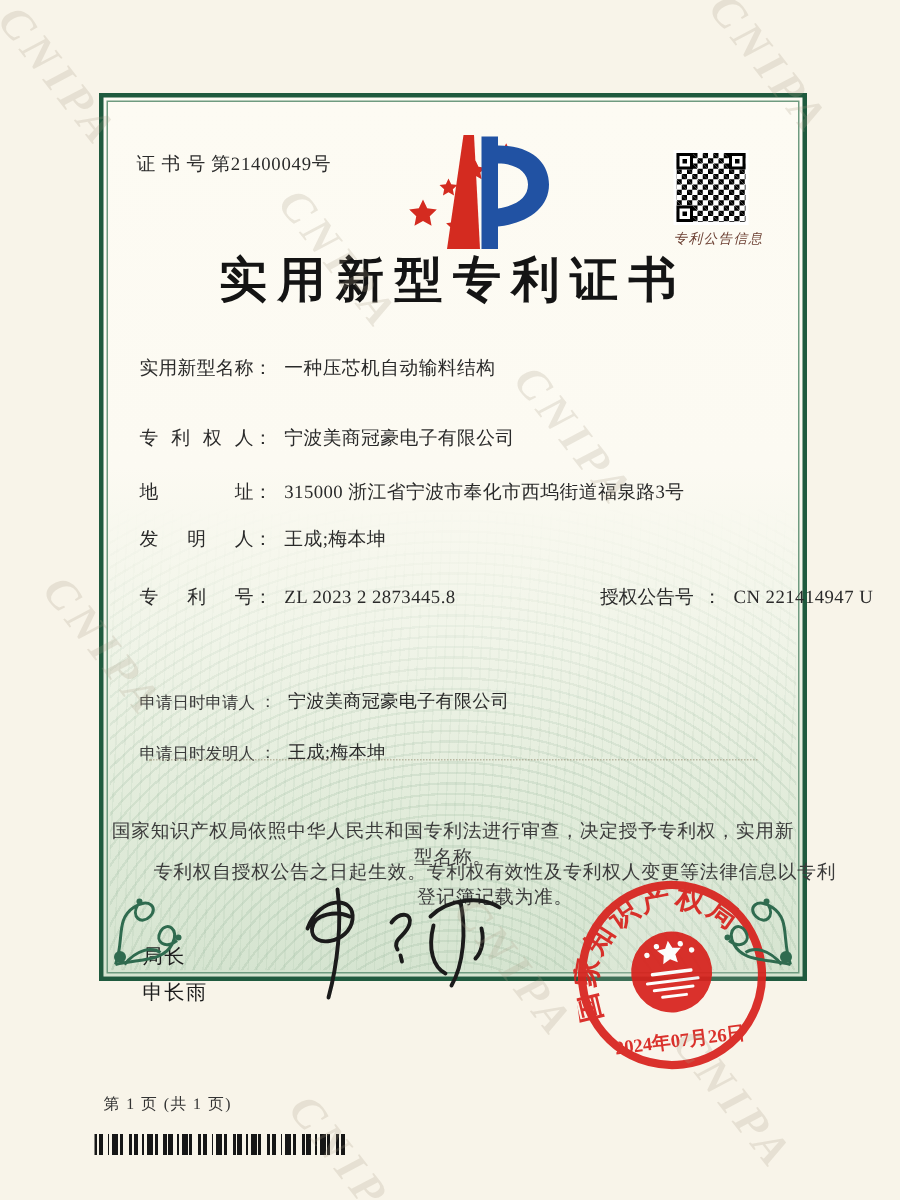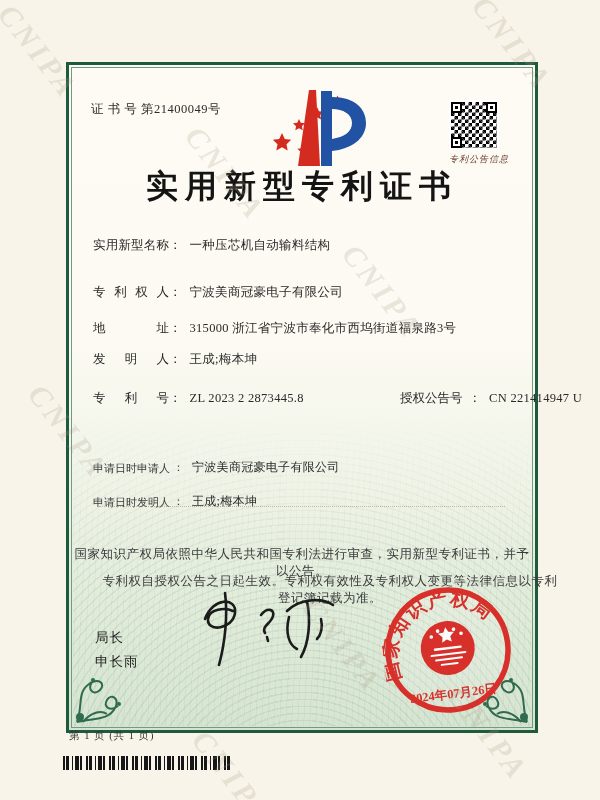--- a/index.html
+++ b/index.html
@@ -12,21 +12,21 @@
   
   .wm-layer{position:absolute;inset:0;z-index:6;pointer-events:none;}
   .wm{
     position:absolute;font-family:"Liberation Serif",serif;
     font-size:30px;font-weight:bold;font-style:italic;letter-spacing:4px;
     color:rgba(168,156,130,0.22);transform:rotate(52deg);transform-origin:left top;
     white-space:nowrap;
   }
   
   .frame{
-    position:absolute;left:66px;top:62px;width:472px;height:671px;z-index:1;
+    position:absolute;left:66px;top:62px;width:472px;height:592px;z-index:1;
     border:3px solid #1f5a3e;box-sizing:border-box;
     background:linear-gradient(180deg,#fdfbf3 0%,#fcfaf2 42%,#f0f4e8 62%,#e2ecdb 80%,#d5e4d0 100%);
   }
   .frame-inner{
     position:absolute;inset:2px;border:1px solid #6f9b80;pointer-events:none;
   }
   .guilloche{
     position:absolute;left:4px;right:4px;bottom:4px;height:310px;pointer-events:none;
     background:
       repeating-radial-gradient(circle at 50% 130%, rgba(70,125,88,0.10) 0 1.5px, transparent 1.5px 7px),
@@ -178,21 +178,21 @@
   </div>
   <div class="row small" style="top:428px">
     <span class="lbl">申请日时发明人</span><span class="colon">：</span><span class="val">王成;梅本坤</span>
   </div>
   <div class="row small" style="top:394px">
     <span class="lbl">申请日时申请人</span><span class="colon">：</span><span class="val">宁波美商冠豪电子有限公司</span>
   </div>
 
   <div class="divider"></div>
 
-  <div class="body-line l1">国家知识产权局依照中华人民共和国专利法进行审查，实用新型专利证书，并予以公告。</div>
+  <div class="body-line l1">国家知识产权局依照中华人民共和国专利法进行审查，决定授予专利权，实用新型名称。</div>
   <div class="body-line l2">专利权自授权公告之日起生效。专利权有效性及专利权人变更等法律信息以专利登记簿记载为准。</div>
 
   <div class="officer t">局长</div>
   <div class="officer n">申长雨</div>
 
   <svg class="signature" viewBox="0 0 150 95">
     <g fill="none" stroke="#1b1b1b" stroke-width="2.6" stroke-linecap="round">
       <path d="M10 34 C18 12 42 12 40 28 C38 44 12 48 13 34 C14 24 30 22 38 26"></path>
       <path d="M30 8 C33 30 30 58 24 80"></path>
       <path d="M66 30 C72 22 80 24 78 31 C76 39 66 41 70 48"></path>

